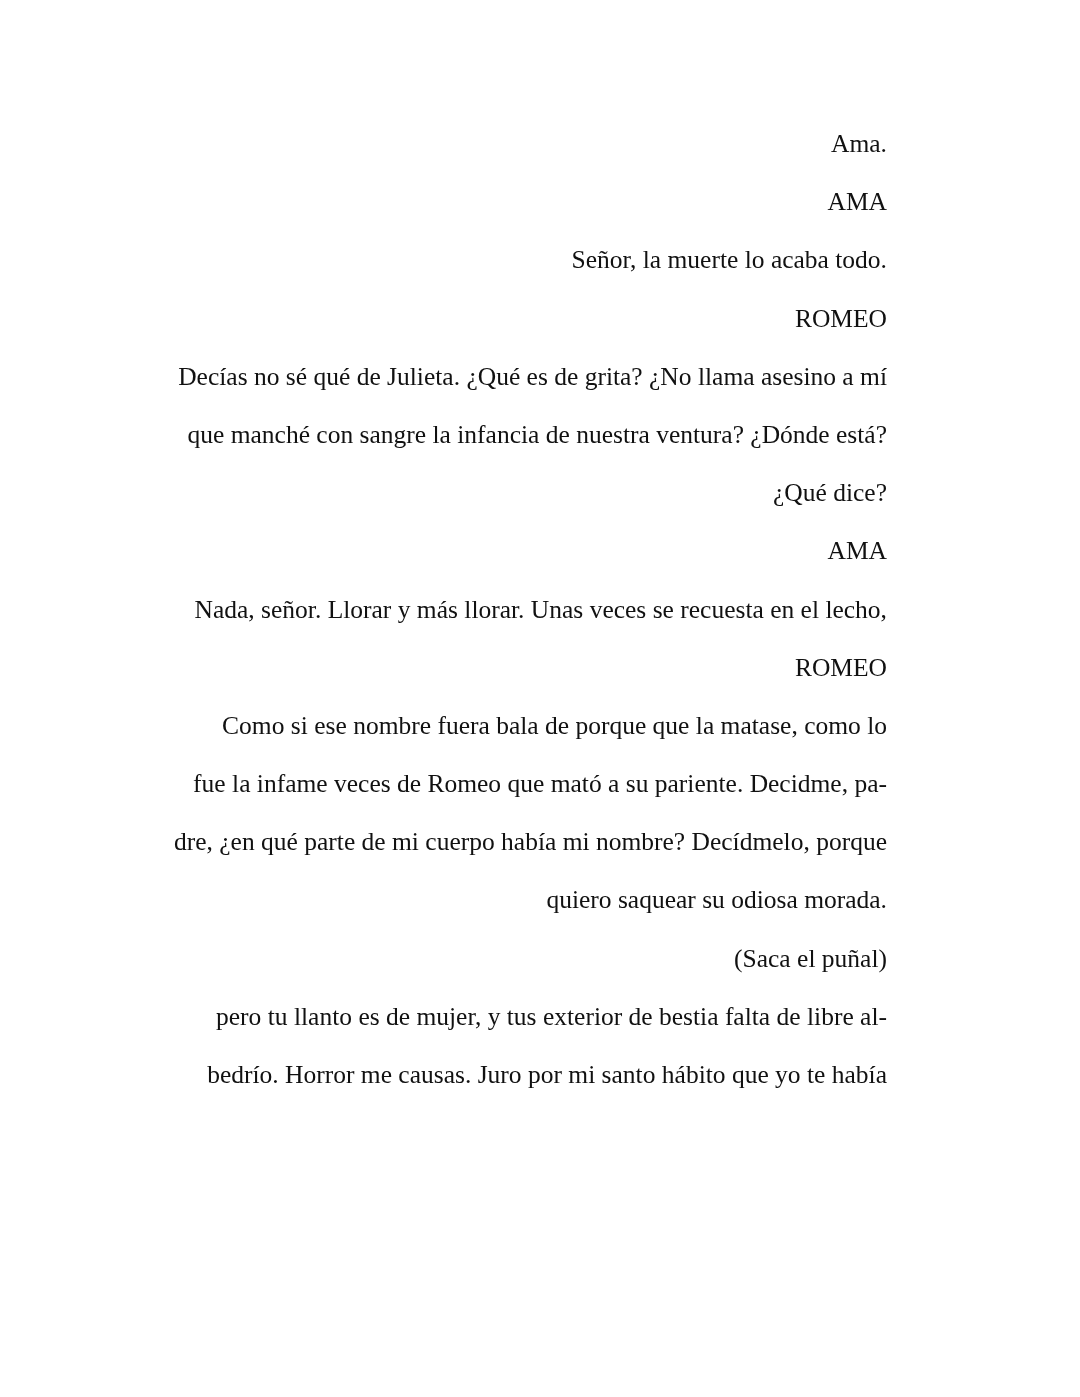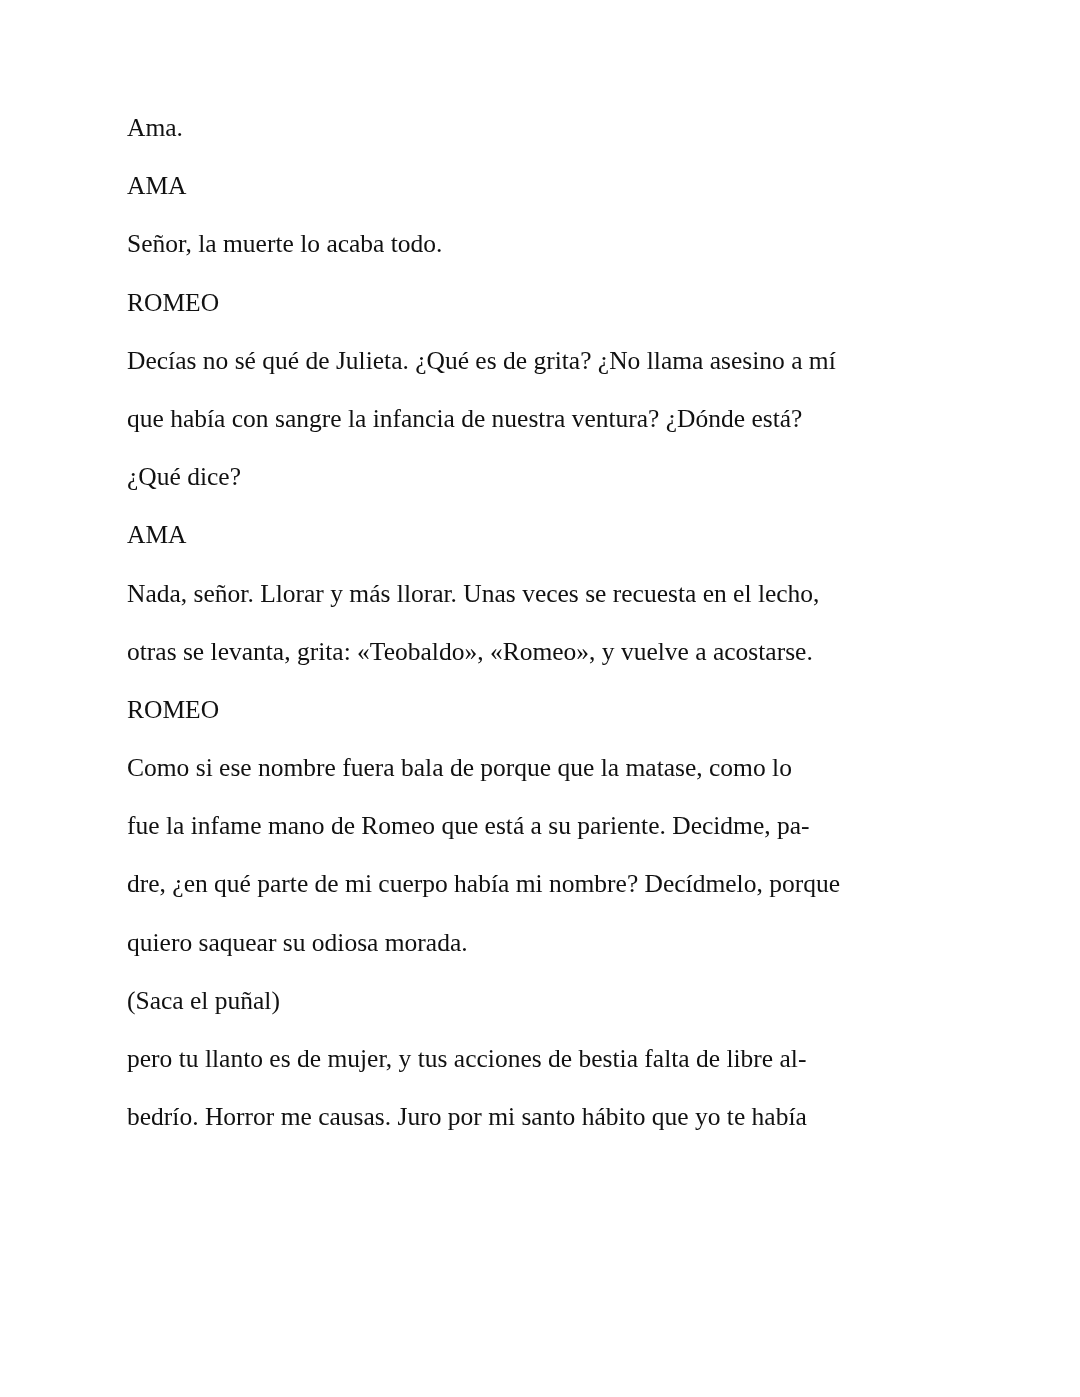--- a/index.html
+++ b/index.html
@@ -9,47 +9,47 @@
     }
     body {
       width: 1080px;
       height: 1397px;
       position: relative;
       overflow: hidden;
     }
     .page {
       position: absolute;
       left: 127px;
-      top: 108px;
+      top: 124px;
       width: 760px;
       font-family: "Liberation Serif", "DejaVu Serif", serif;
       font-size: 25.5px;
       color: #111111;
+      text-align: right;
     }
     .line {
       height: 58.2px;
       line-height: 40px;
       white-space: nowrap;
     }
   </style>
 </head>
 <body>
 
 <div class="page">
   <div class="line">Ama.</div>
   <div class="line">AMA</div>
   <div class="line">Señor, la muerte lo acaba todo.</div>
   <div class="line">ROMEO</div>
   <div class="line">Decías no sé qué de Julieta. ¿Qué es de grita? ¿No llama asesino a mí</div>
-  <div class="line">que había con sangre la infancia de nuestra ventura? ¿Dónde está?</div>
+  <div class="line">que manché con sangre la infancia de nuestra ventura? ¿Dónde está?</div>
   <div class="line">¿Qué dice?</div>
   <div class="line">AMA</div>
   <div class="line">Nada, señor. Llorar y más llorar. Unas veces se recuesta en el lecho,</div>
-  <div class="line">otras se levanta, grita: «Teobaldo», «Romeo», y vuelve a acostarse.</div>
   <div class="line">ROMEO</div>
   <div class="line">Como si ese nombre fuera bala de porque que la matase, como lo</div>
-  <div class="line">fue la infame mano de Romeo que está a su pariente. Decidme, pa-</div>
+  <div class="line">fue la infame veces de Romeo que mató a su pariente. Decidme, pa-</div>
   <div class="line">dre, ¿en qué parte de mi cuerpo había mi nombre? Decídmelo, porque</div>
   <div class="line">quiero saquear su odiosa morada.</div>
   <div class="line">(Saca el puñal)</div>
-  <div class="line">pero tu llanto es de mujer, y tus acciones de bestia falta de libre al-</div>
+  <div class="line">pero tu llanto es de mujer, y tus exterior de bestia falta de libre al-</div>
   <div class="line">bedrío. Horror me causas. Juro por mi santo hábito que yo te había</div>
 </div>
 
 </body></html>

